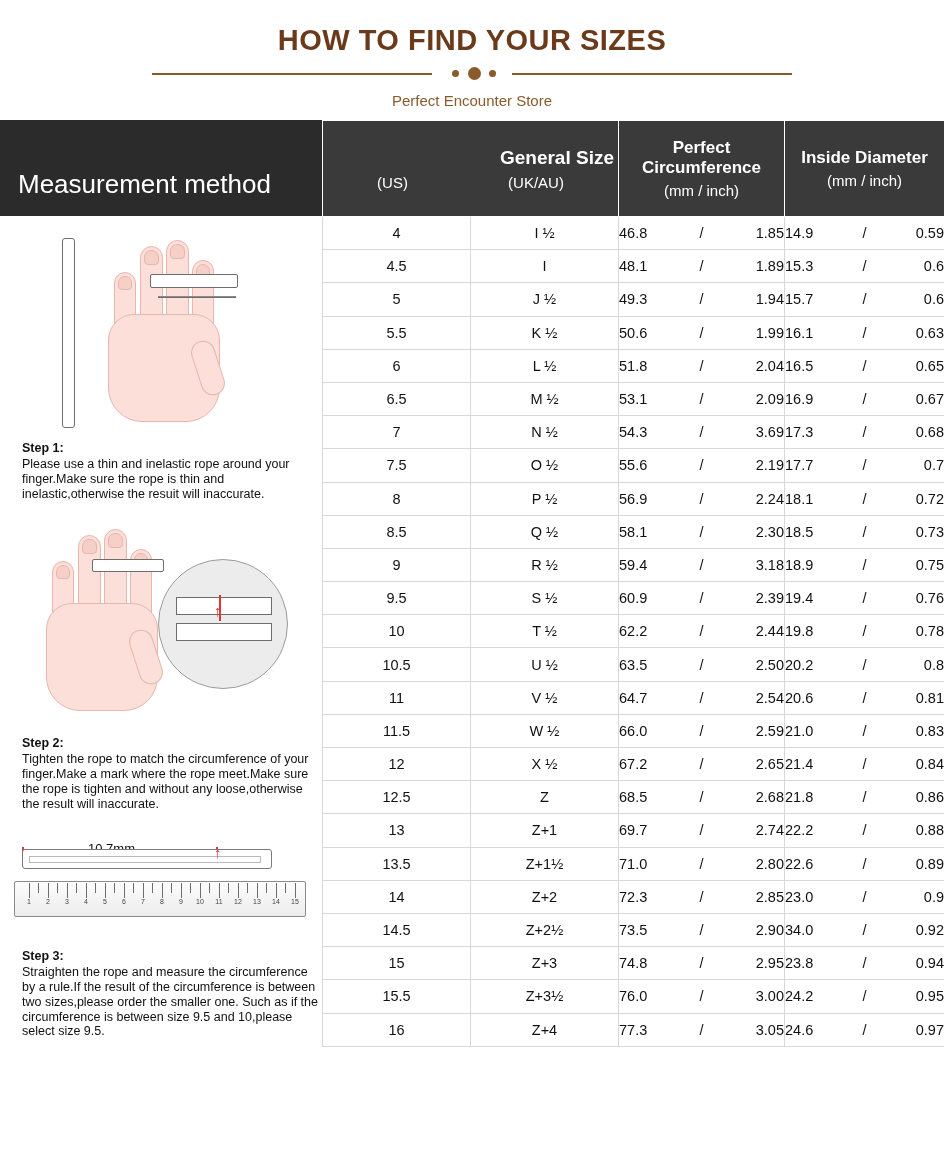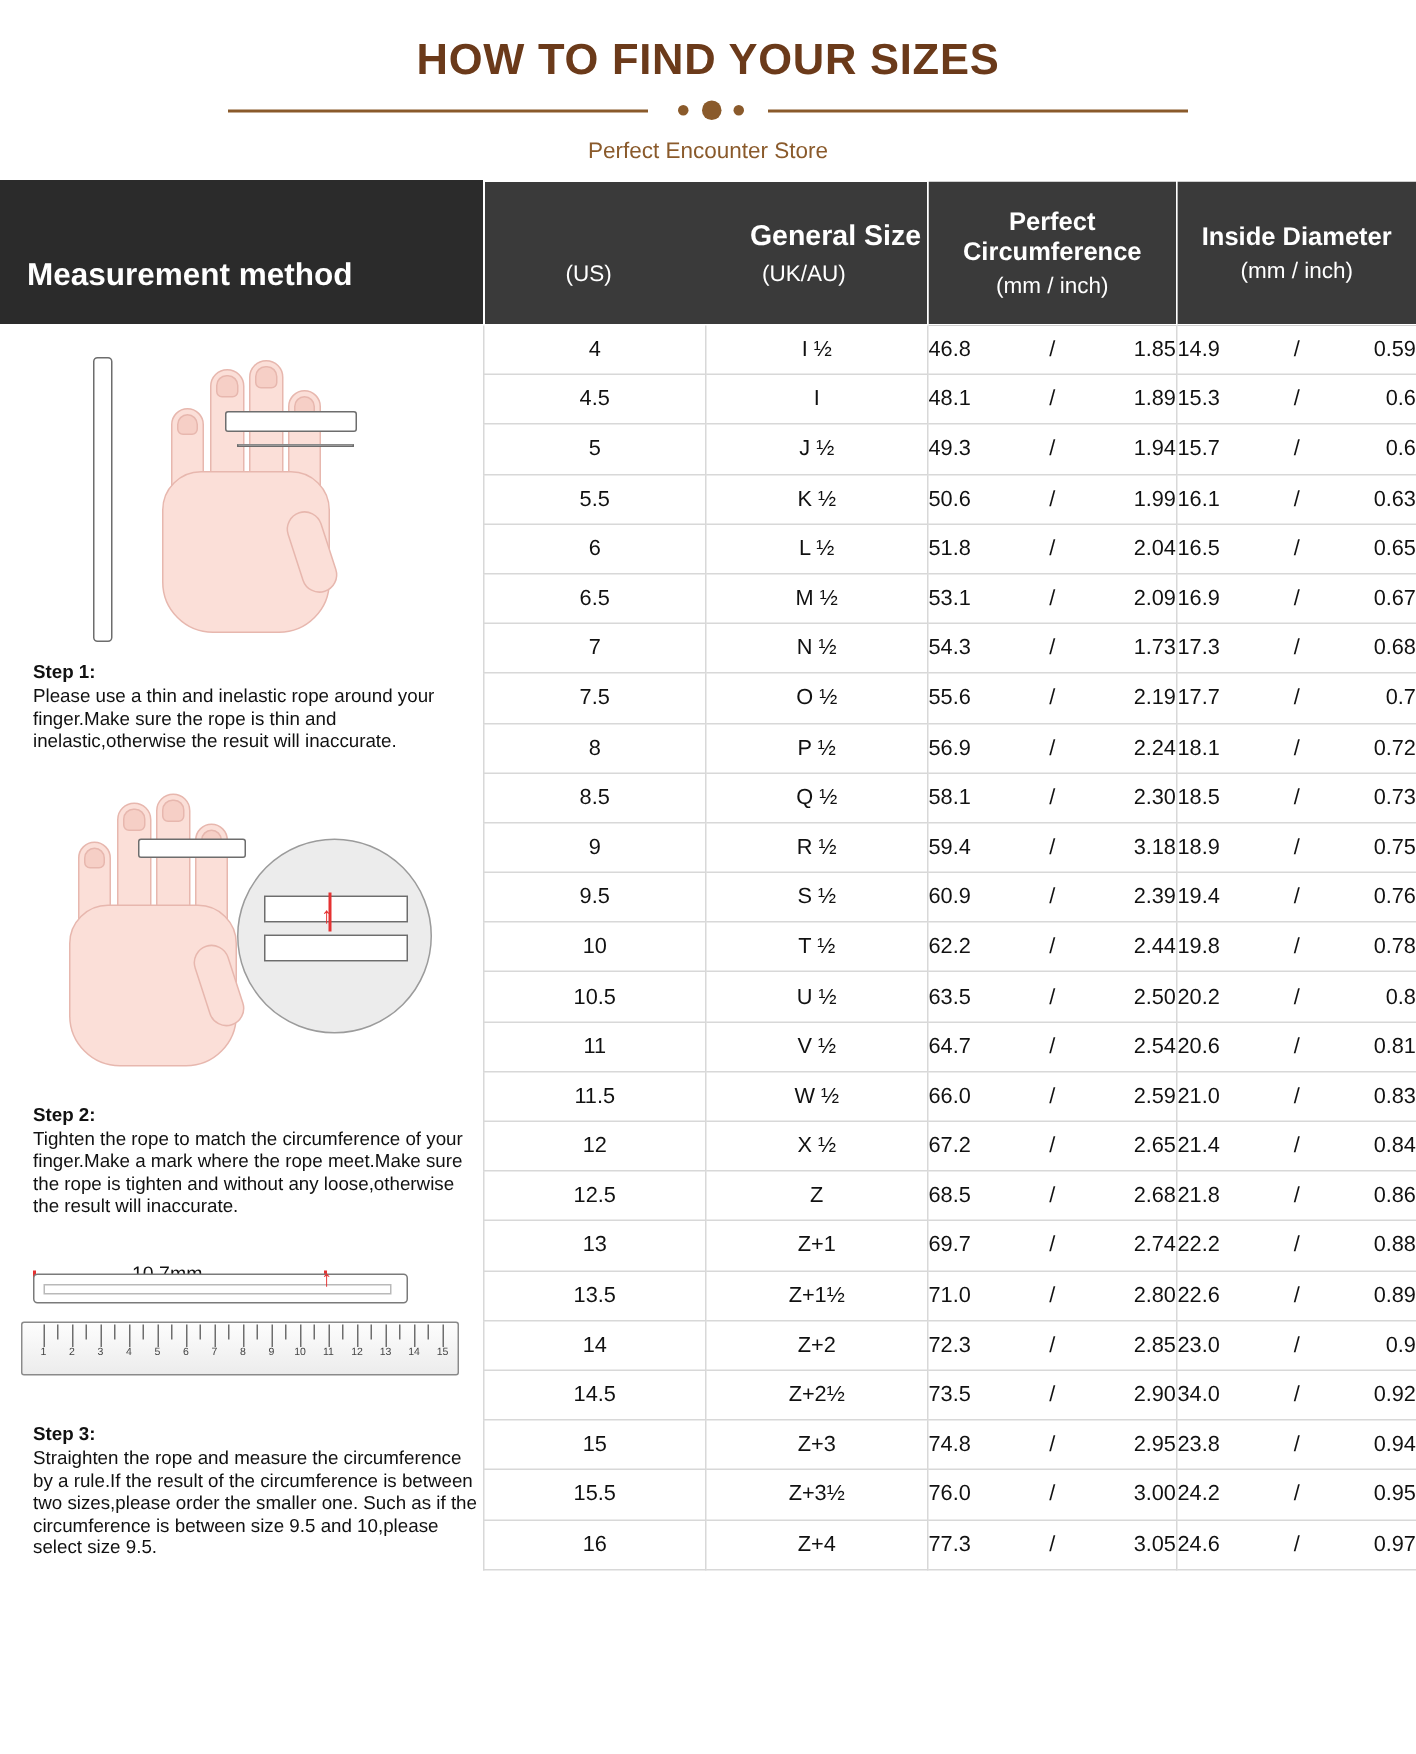--- a/index.html
+++ b/index.html
@@ -73,22 +73,22 @@
   }
   .left-header {
     height: 96px;
     background: #2b2b2b;
     display: flex;
     align-items: center;
     padding-left: 18px;
   }
   .left-header-text {
     color: #ffffff;
-    font-size: 21px;
-    font-weight: 700;
+    font-size: 26px;
+    font-weight: 400;
     margin-top: 32px;
   }
   .left-body {
     position: relative;
     padding: 0;
   }
 
   .step-block { position: relative; }
   .step-title {
     font-size: 12.5px;
@@ -565,21 +565,21 @@
                 </div>
               </td>
             </tr>
             <tr>
               <td>7</td>
               <td>N ½</td>
               <td>
                 <div class="pair">
                   <span class="v1">54.3</span>
                   <span class="sl">/</span>
-                  <span class="v2">1.73</span>
+                  <span class="v2">3.69</span>
                 </div>
               </td>
               <td>
                 <div class="pair">
                   <span class="v1">17.3</span>
                   <span class="sl">/</span>
                   <span class="v2">0.68</span>
                 </div>
               </td>
             </tr>

